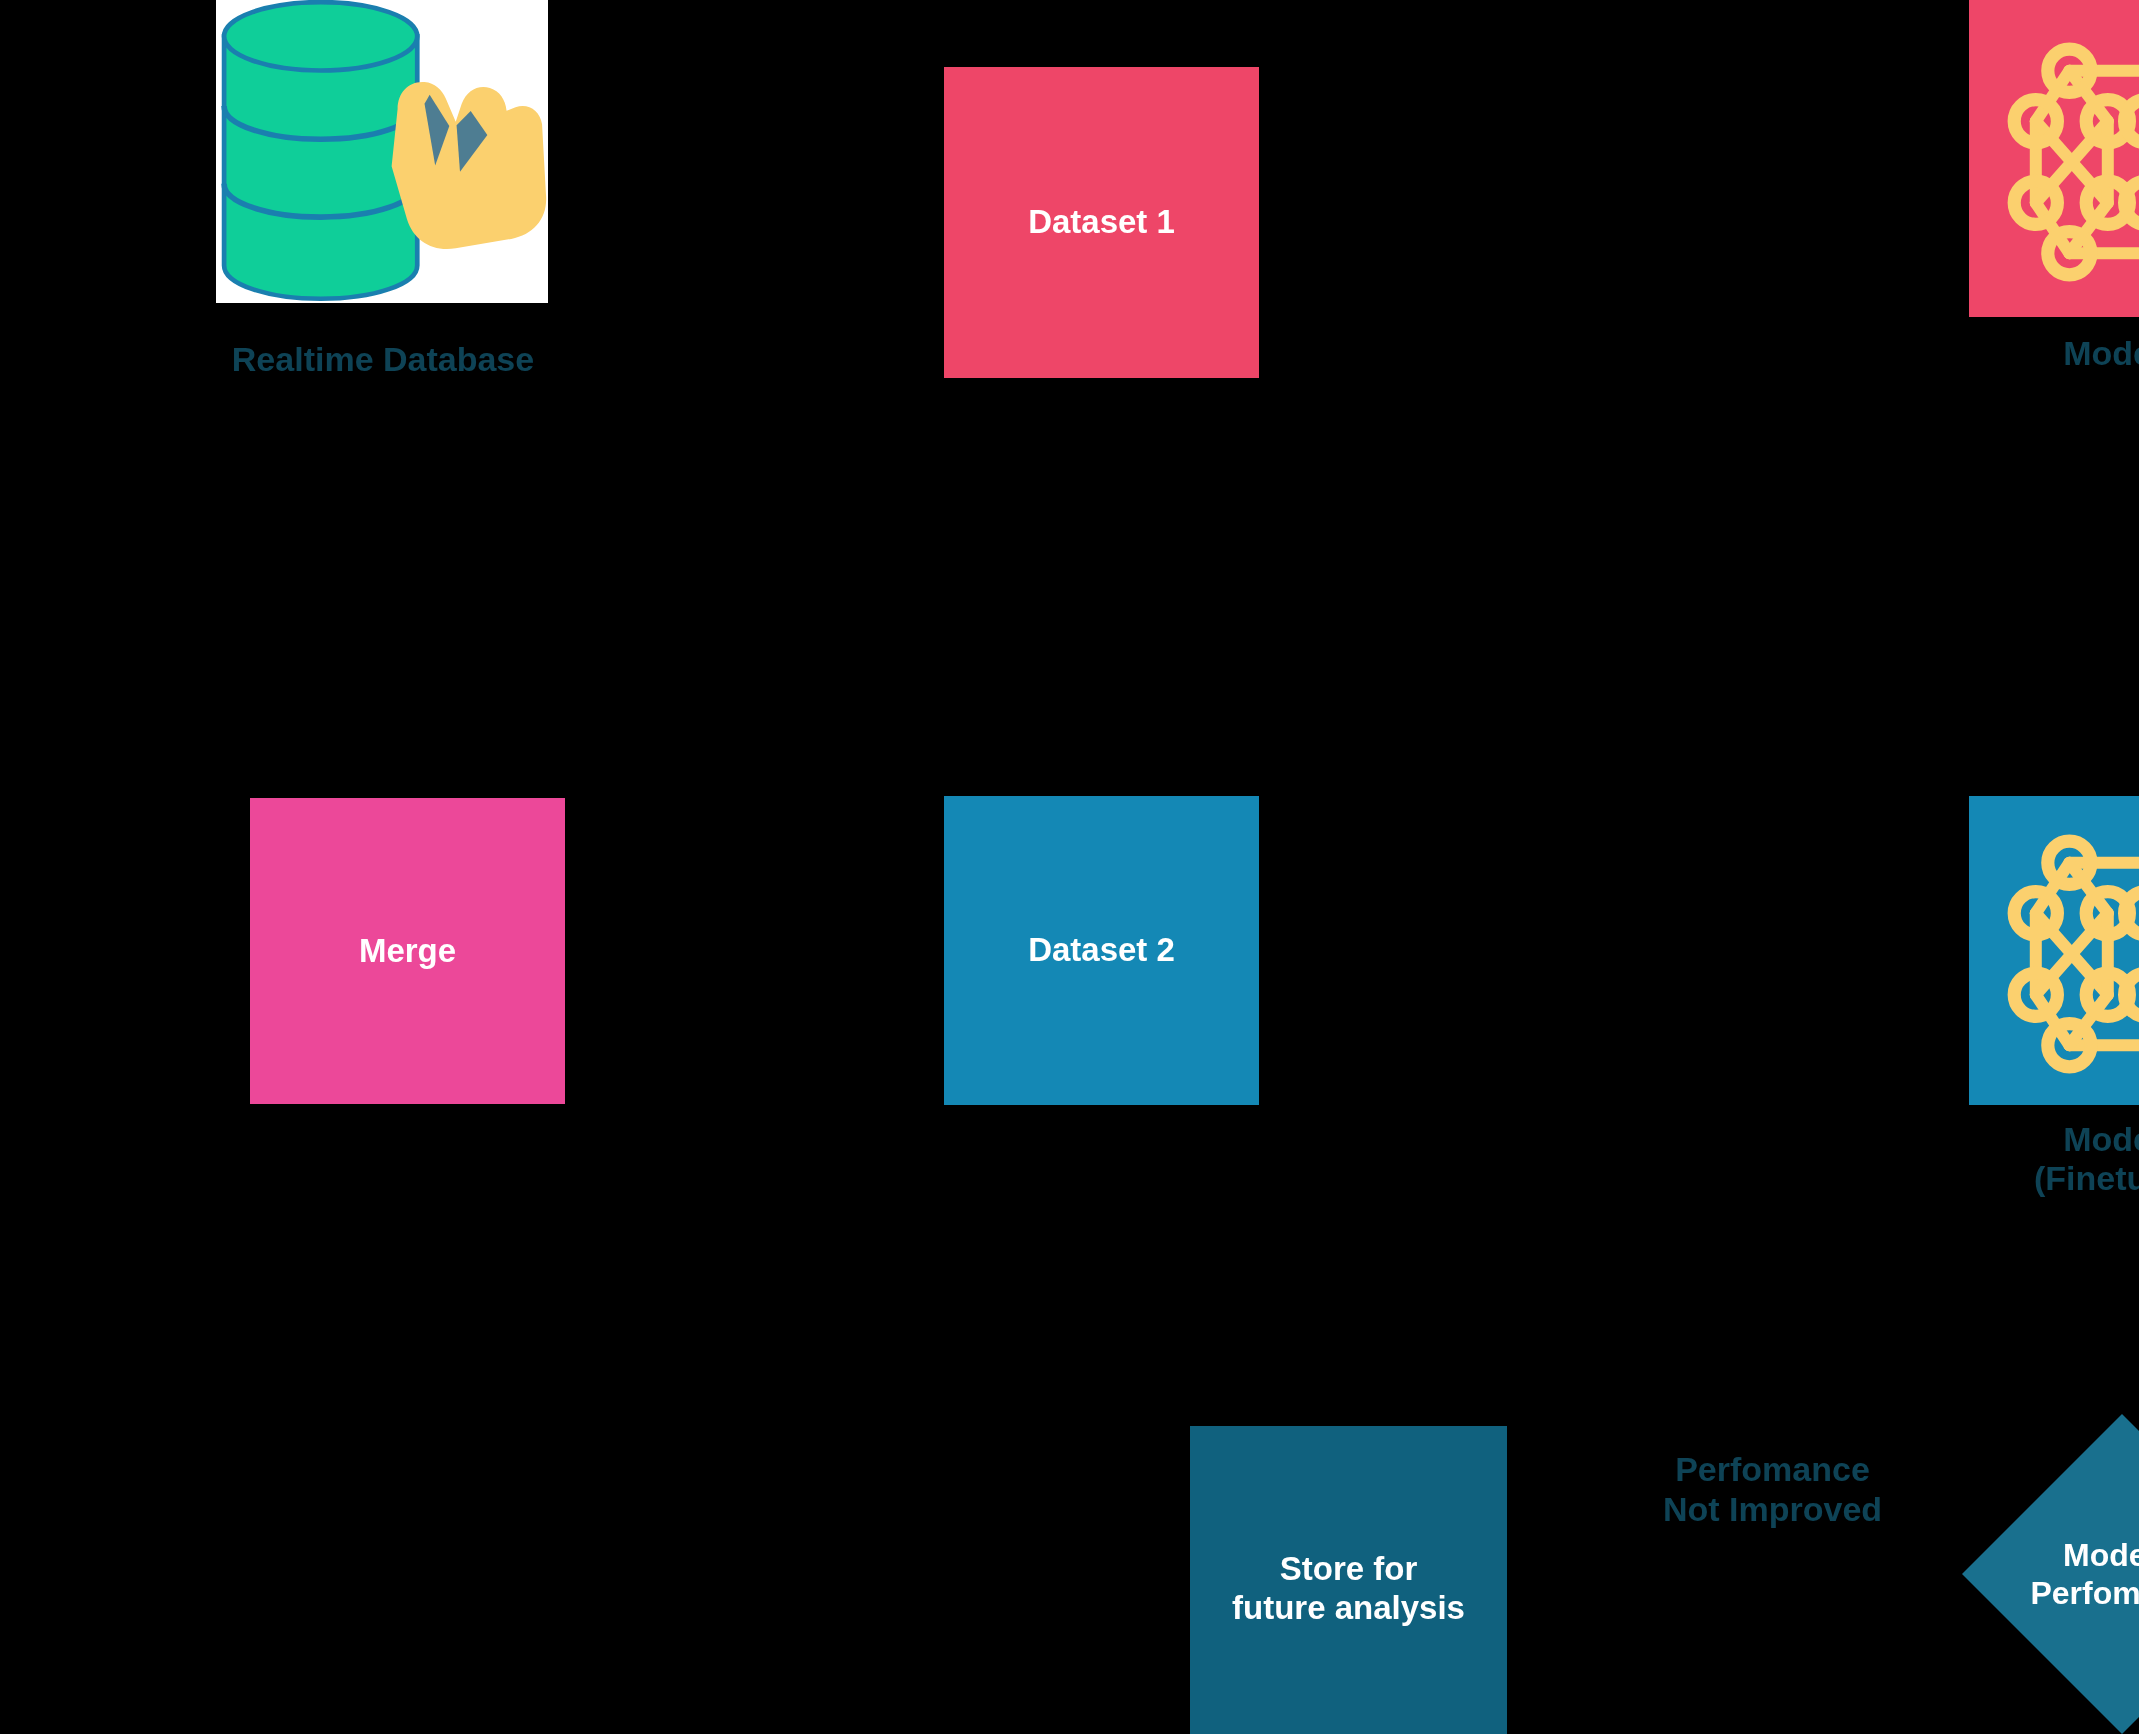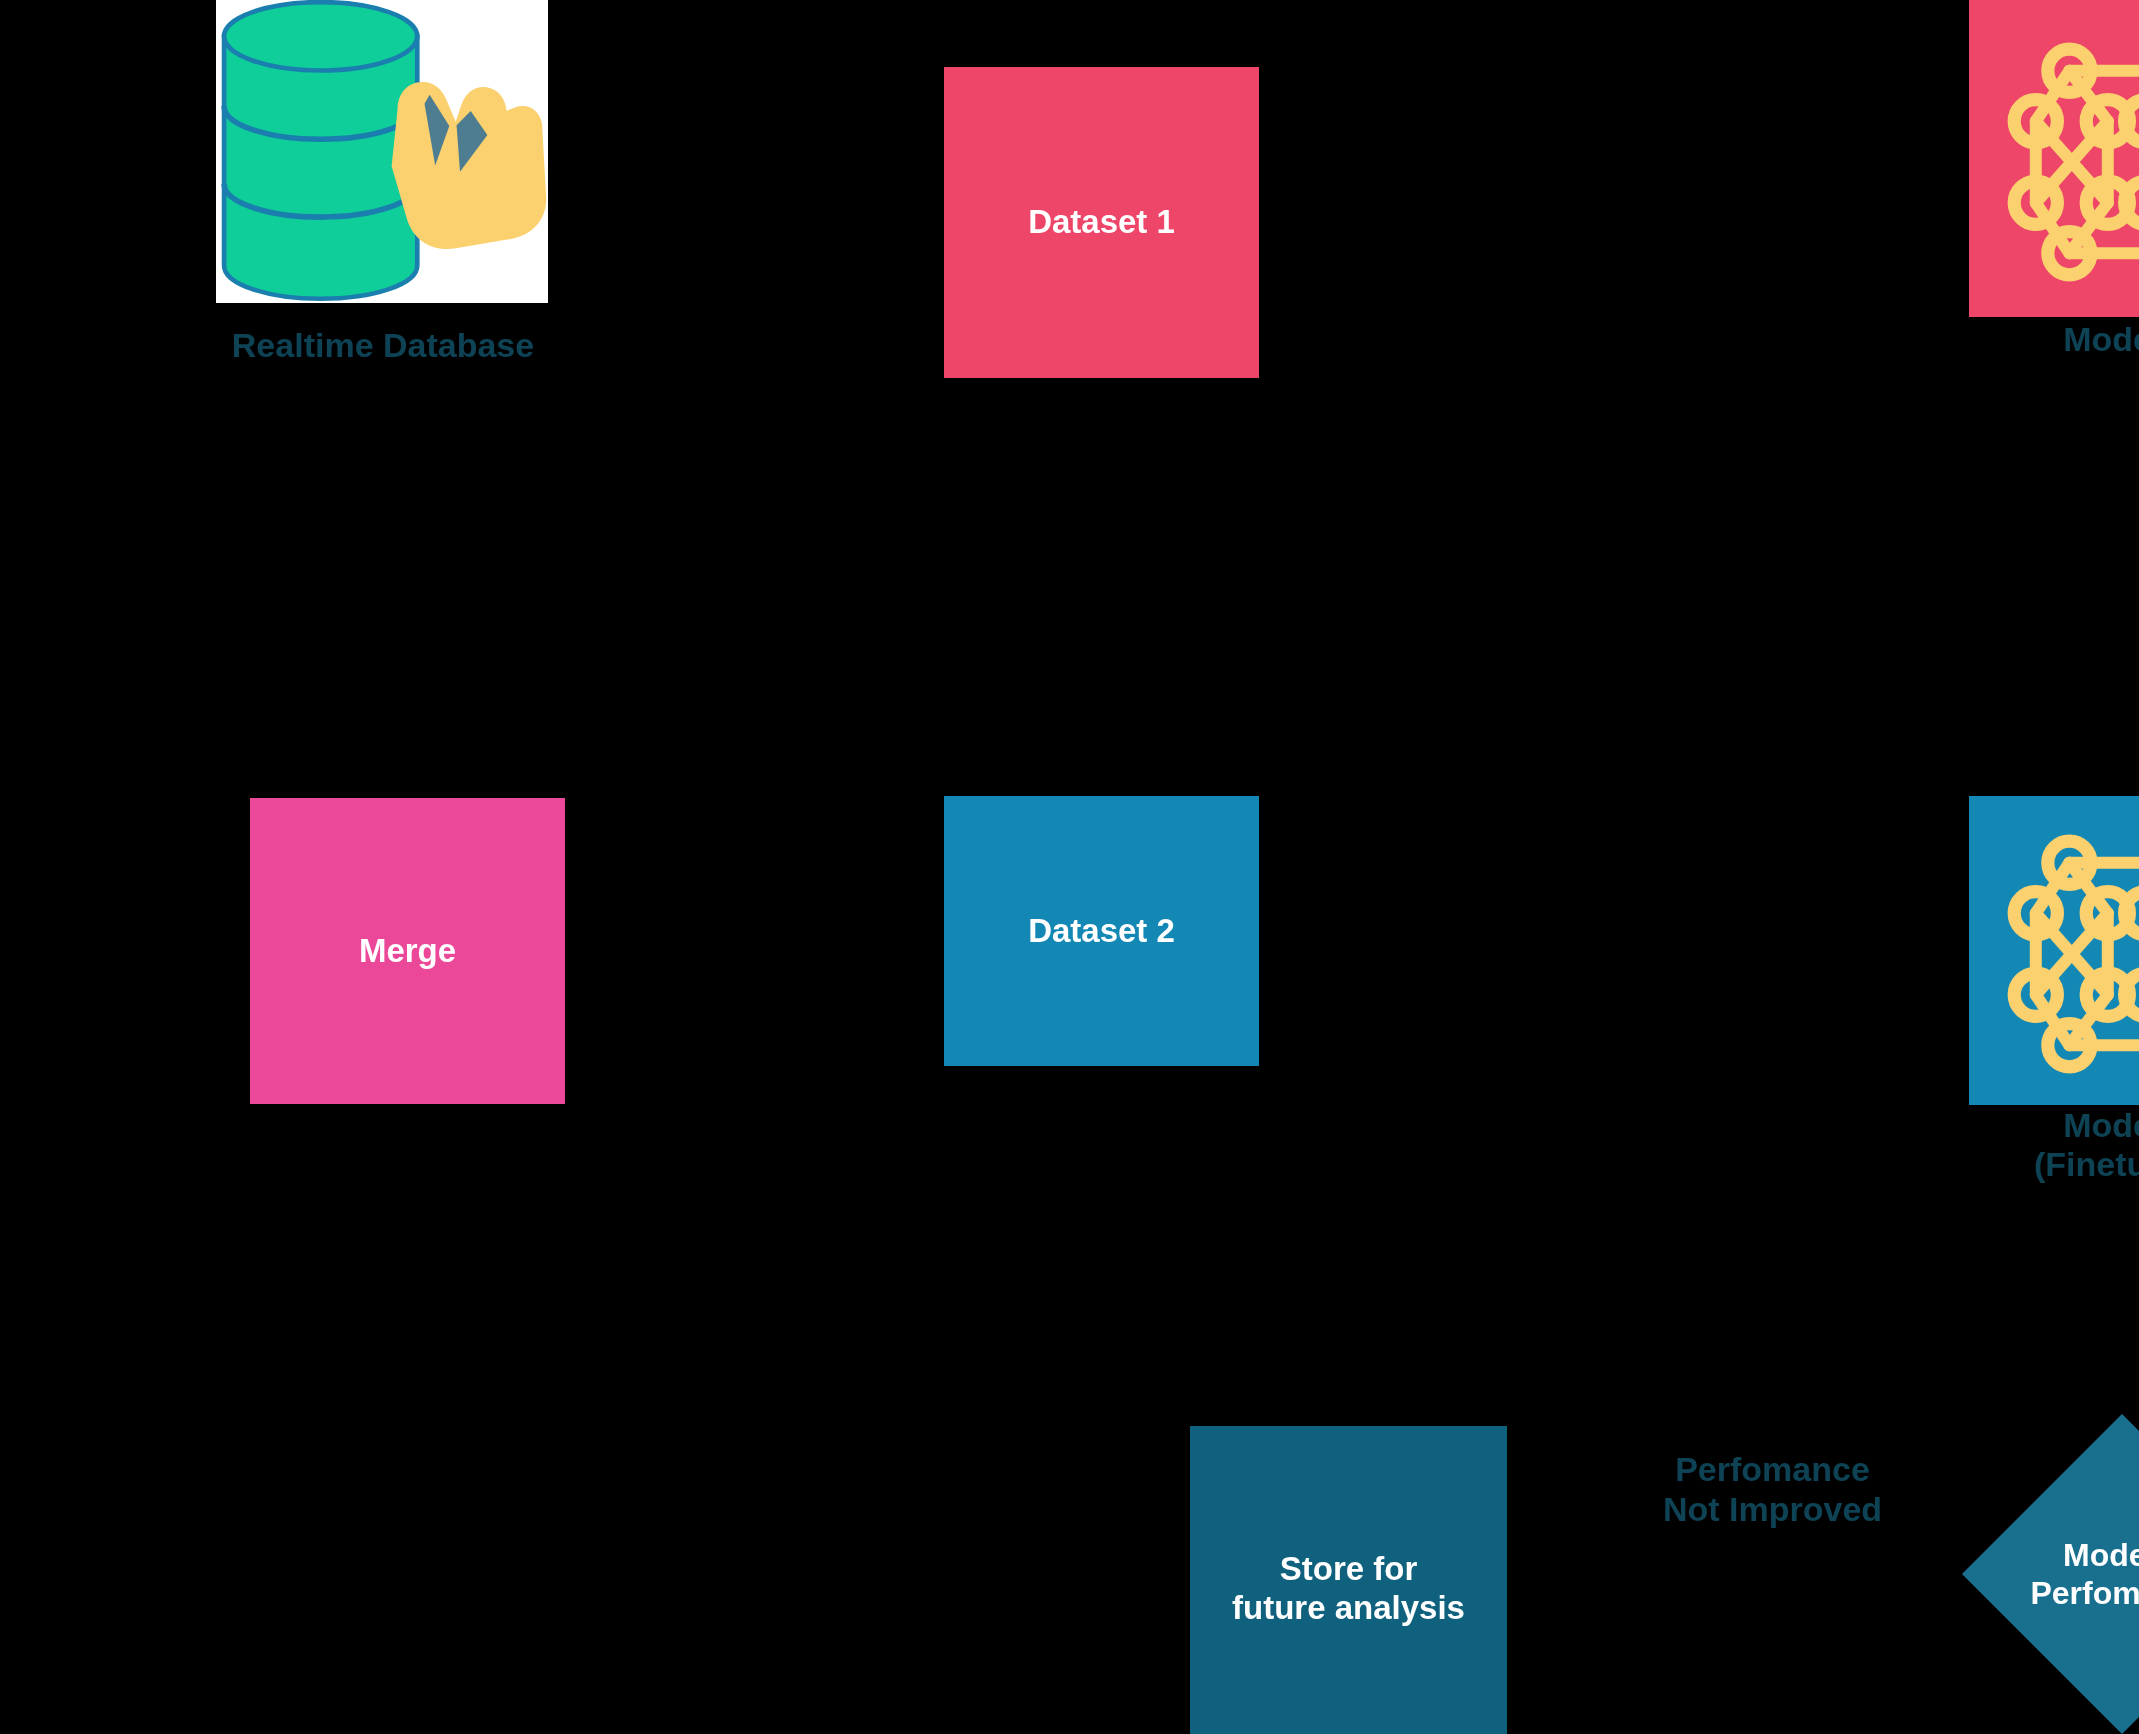--- a/index.html
+++ b/index.html
@@ -44,21 +44,21 @@
     background: #EE4668;
   }
   .box-merge {
     left: 250px; top: 798px;
     width: 315px; height: 306px;
     background: #ec4899;
     font-size: 33px;
   }
   .box-dataset2 {
     left: 944px; top: 796px;
-    width: 315px; height: 270px;
+    width: 315px; height: 309px;
     background: #1488B5;
     font-size: 33px;
   }
   .box-model2-tile {
     left: 1969px; top: 796px;
     width: 315px; height: 309px;
     background: #1488B5;
   }
   .box-store {
     left: 1190px; top: 1426px;
@@ -104,20 +104,21 @@
   }
 
   
   .caption {
     position: absolute;
     text-align: center;
     color: #0E4356;
     font-weight: bold;
     line-height: 1.16;
     white-space: pre-line;
+    margin-top: 14px;
   }
   .cap-rtdb {
     left: 167px; top: 326px;
     width: 432px;
     font-size: 34px;
   }
   .cap-model1 {
     left: 1969px; top: 320px;
     width: 315px;
     font-size: 34px;

